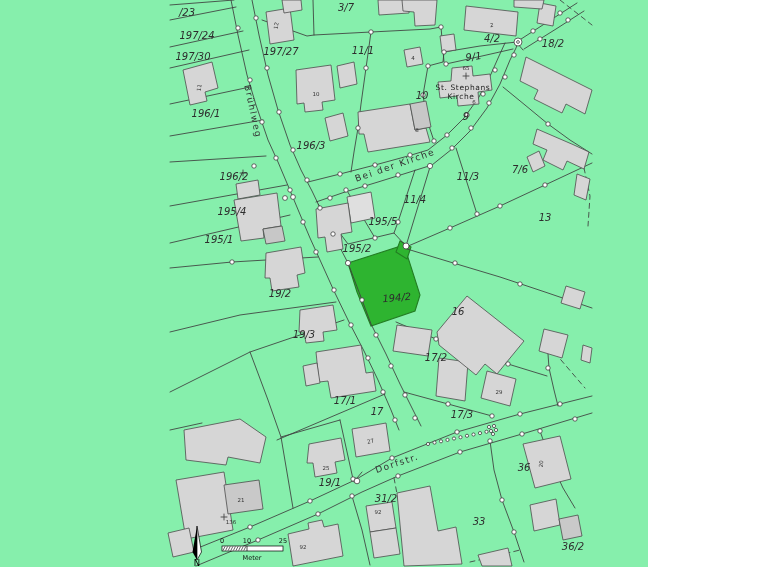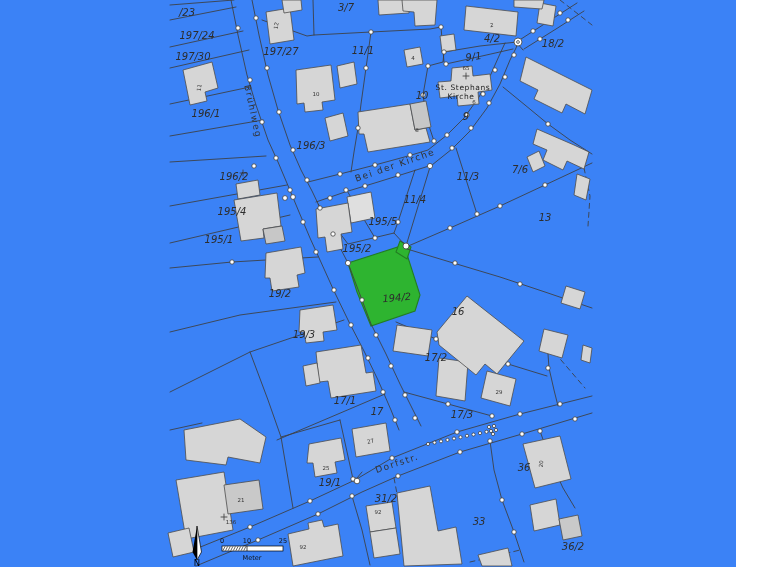--- a/index.html
+++ b/index.html
@@ -1,16 +1,16 @@
 <!DOCTYPE html>
 <html><head>
 <meta charset="utf-8">
 <style>
   html,body{margin:0;padding:0;background:#ffffff;}
-  #stage{position:relative;width:736px;height:567px;background:#3b82f6;overflow:hidden;}
+  #stage{position:relative;width:648px;height:567px;background:#86efac;overflow:hidden;}
   svg{display:block;}
   .bl{fill:none;stroke:#3d3d3d;stroke-width:.85;stroke-linejoin:round;stroke-linecap:round;}
   .dash{stroke-dasharray:5 4;}
   .bd{stroke:#4d4d4d;stroke-width:.8;stroke-linejoin:miter;}
   .pt{fill:#fff;stroke:#3d3d3d;stroke-width:.8;}
   .pl{font-family:"DejaVu Sans",sans-serif;font-style:italic;font-size:10px;fill:#2d2d2d;}
   .bn{font-family:"DejaVu Sans",sans-serif;font-size:5.5px;fill:#333;}
   .st{font-family:"DejaVu Sans",sans-serif;font-size:9px;letter-spacing:1.5px;fill:#333;}
   .ch{font-family:"DejaVu Sans",sans-serif;font-size:7.5px;letter-spacing:.6px;fill:#1d1d1d;}
   .sc{font-family:"DejaVu Sans",sans-serif;font-size:6.5px;fill:#111;}

